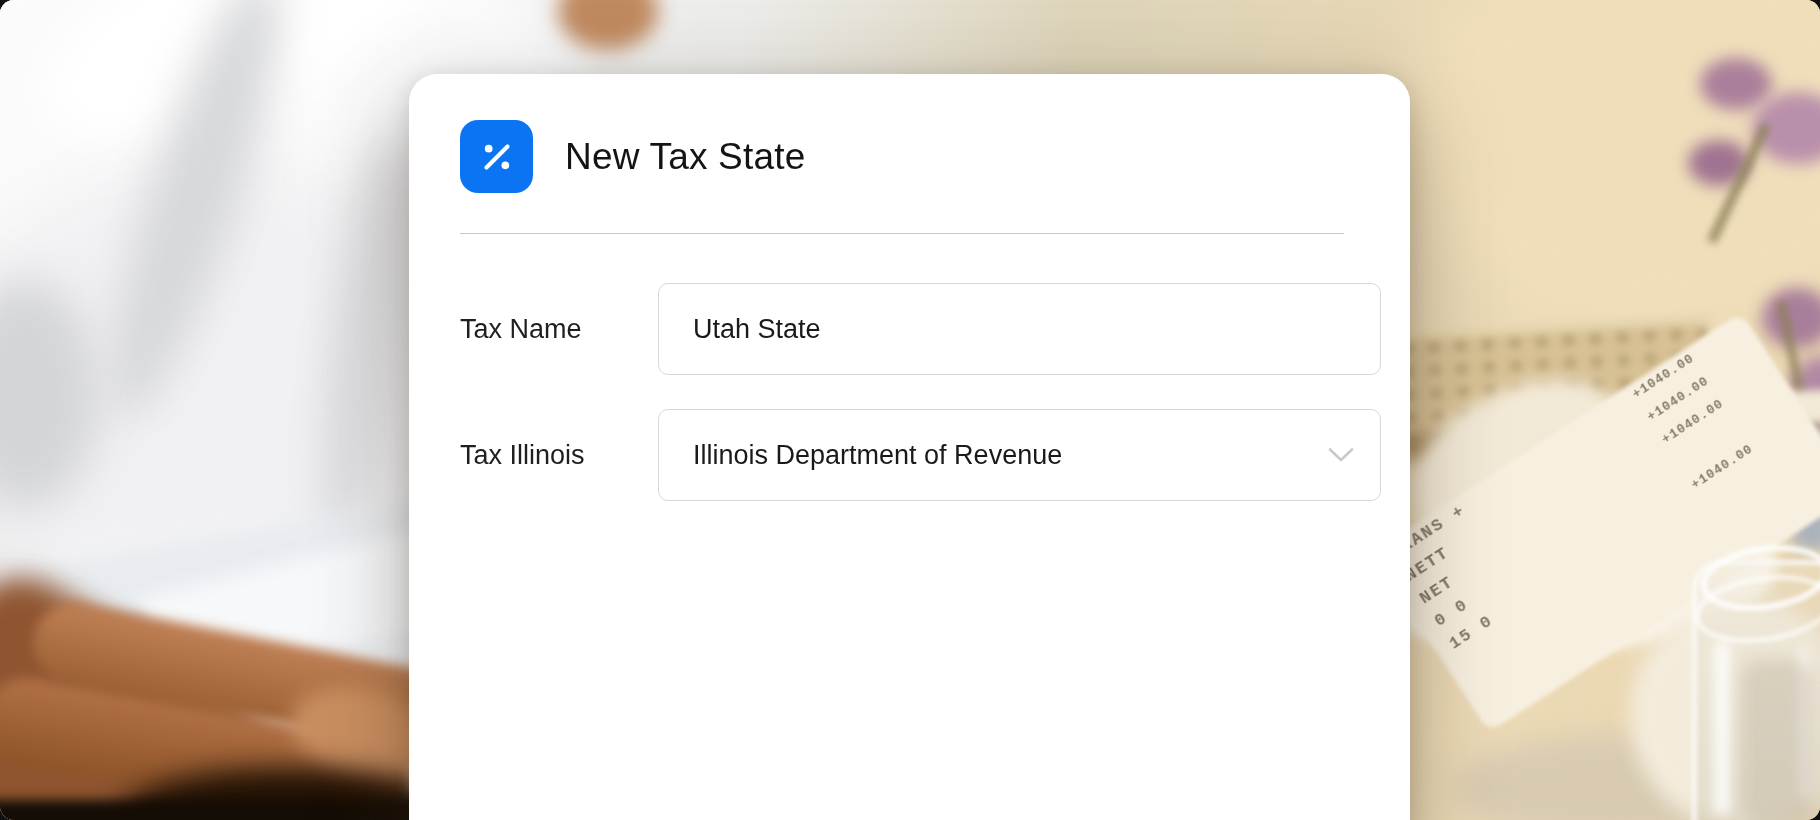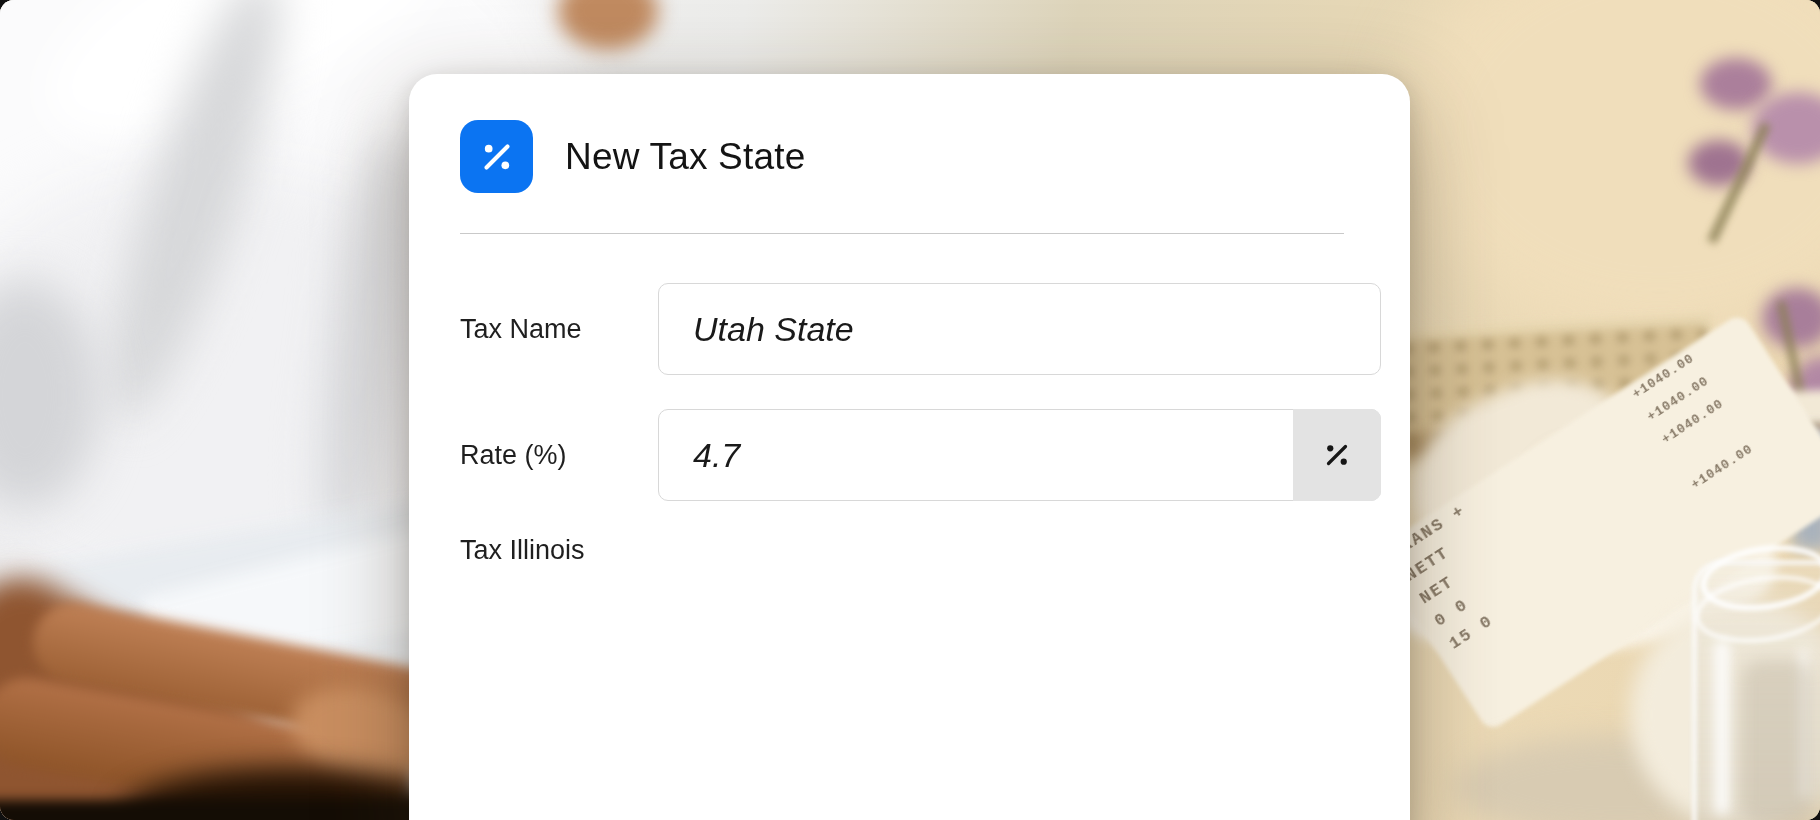--- a/index.html
+++ b/index.html
@@ -52,22 +52,22 @@
   .form-row{display:flex;align-items:center;}
   .form-row + .form-row{margin-top:34px;}
   .field-label{width:198px;flex-shrink:0;font-size:27px;font-weight:500;color:#1f1f1f;}
   .field{
     flex:1;height:92px;box-sizing:border-box;background:#fff;
     border:1px solid #d8d8d8;border-radius:10px;
     display:flex;align-items:stretch;position:relative;
   }
   .field input{
     flex:1;min-width:0;border:none;outline:none;background:transparent;
-    padding:0 20px 0 34px;font-size:34px;font-weight:500;color:#1a1a1a;
-    font-family:inherit;border-radius:10px;font-style:italic;
+    padding:0 20px 0 34px;font-size:27px;font-weight:500;color:#1a1a1a;
+    font-family:inherit;border-radius:10px;
   }
   .addon{
     width:88px;margin:-1px -1px -1px 0;border-radius:0 10px 10px 0;
     background:#e3e3e3;display:flex;align-items:center;justify-content:center;
     cursor:pointer;
   }
   .select-field{align-items:center;cursor:pointer;}
   .select-value{padding-left:34px;font-size:27px;font-weight:500;color:#1a1a1a;}
   .chevron{position:absolute;right:26px;top:50%;transform:translateY(-50%);display:flex;}
 </style>
@@ -174,33 +174,28 @@
 
     <div class="form">
 
       <div class="form-row">
         <div class="field-label">Tax Name</div>
         <div class="field">
           <input type="text" value="Utah State" style="">
         </div>
       </div>
 
+
       <div class="form-row">
-        <div class="field-label">Rate (%)</div>
-        <div class="field">
-          <input type="text" value="4.7" style="">
-          <div class="addon">
-            <svg width="34" height="34" viewBox="0 0 48 48">
-              <line x1="12" y1="36" x2="36" y2="12" stroke="#161616" stroke-width="4.6" stroke-linecap="round"></line>
-              <circle cx="14.5" cy="14.5" r="4.4" fill="#161616"></circle>
-              <circle cx="33.5" cy="33.5" r="4.4" fill="#161616"></circle>
+        <div class="field-label">Tax Illinois</div>
+        <div class="field select-field">
+          <div class="select-value">Illinois Department of Revenue</div>
+          <div class="chevron">
+            <svg width="26" height="16" viewBox="0 0 26 16">
+              <polyline points="2,2.5 13,13 24,2.5" fill="none" stroke="#c9c9c9" stroke-width="2.6" stroke-linecap="round" stroke-linejoin="round"></polyline>
             </svg>
           </div>
         </div>
       </div>
 
-      <div class="form-row">
-        <div class="field-label">Tax Illinois</div>
-      </div>
-
     </div>
   </div>
 </div>
 
 </body></html>

